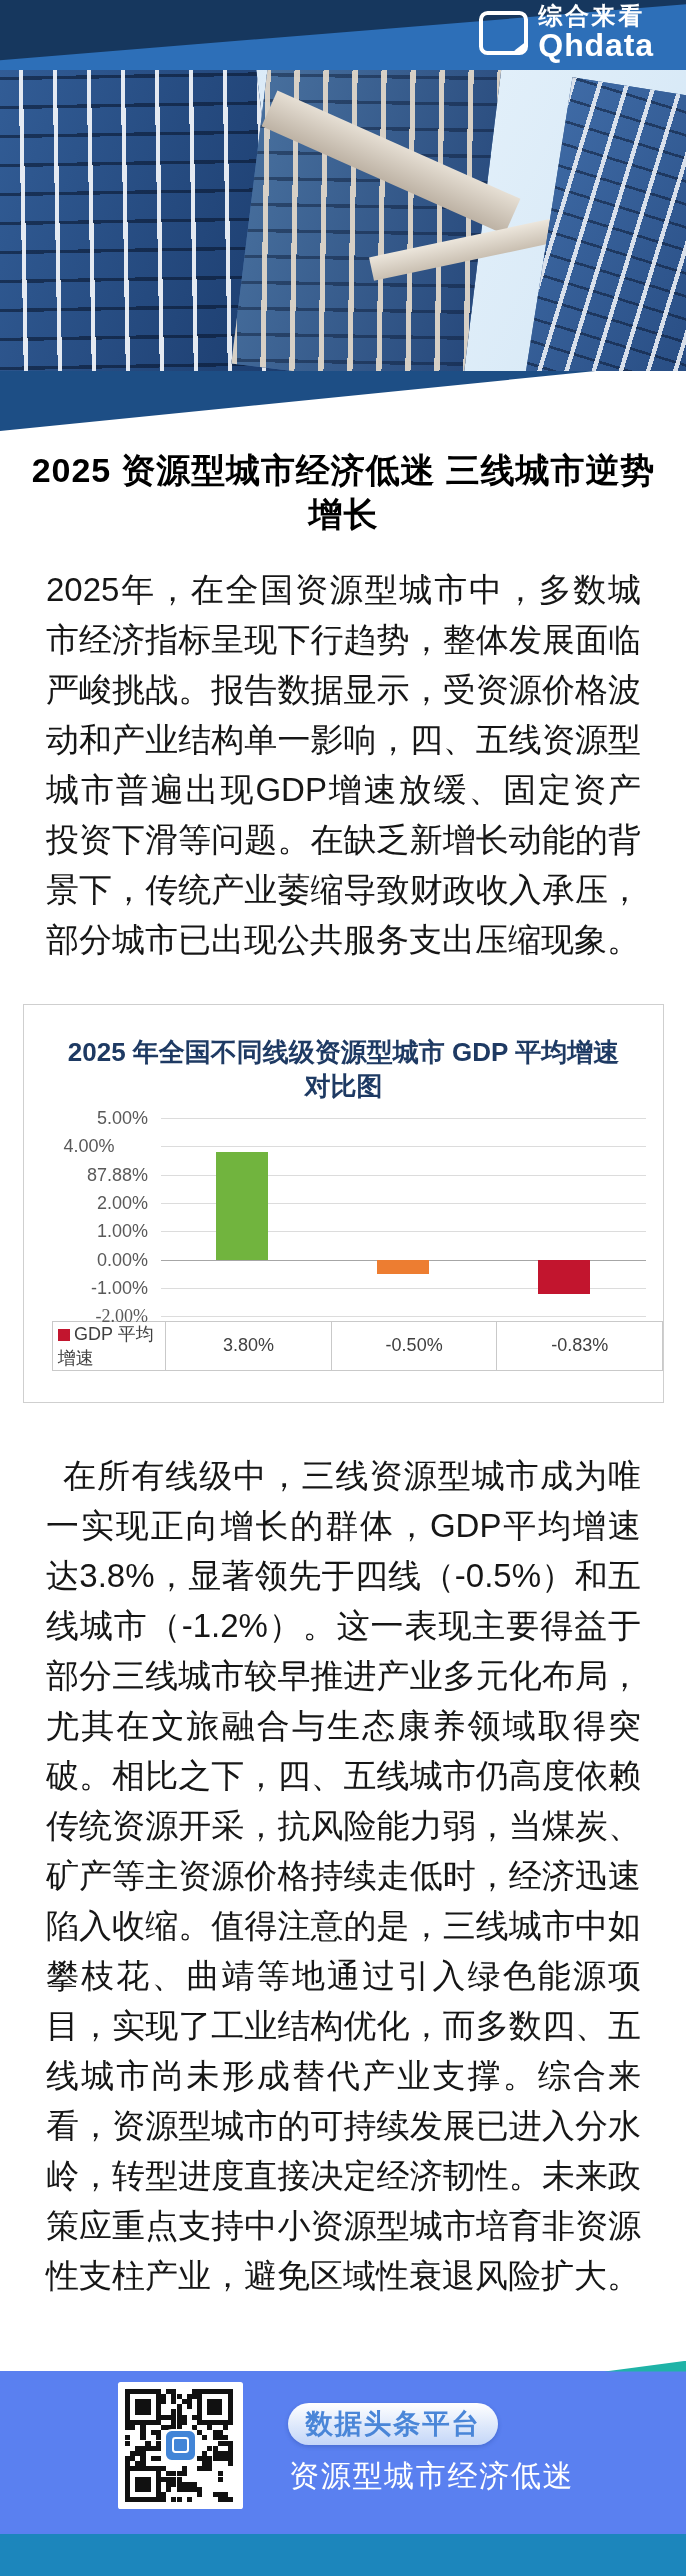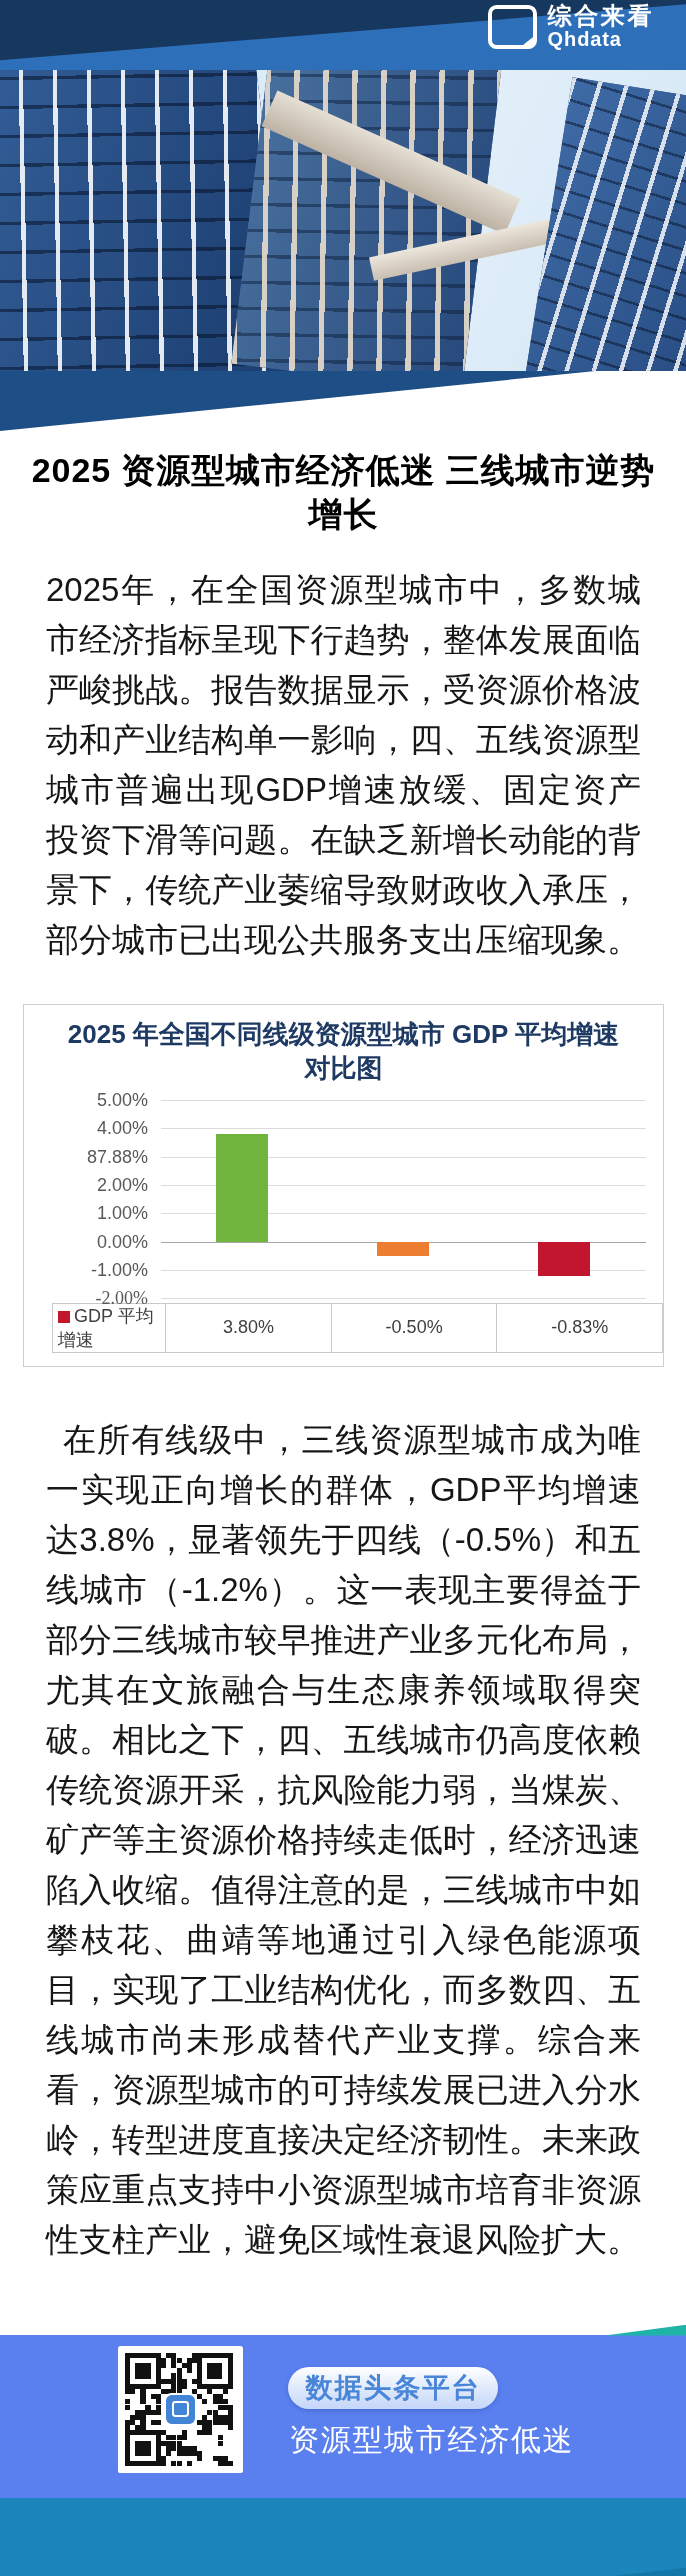--- a/index.html
+++ b/index.html
@@ -8,21 +8,21 @@
 
   
   .site-header{position:relative;height:70px;background:#2D6FB8;}
   .header-dark{position:absolute;inset:0;background:#16375E;clip-path:polygon(0 0,100% 0,100% 6%,0 86%);}
   .brand{position:absolute;top:4.3px;right:33px;display:flex;align-items:center;gap:10.3px;z-index:2;}
   .brand-icon{width:41px;height:36px;border:4.3px solid #fff;border-radius:8.6px;position:relative;background:transparent;}
   .brand-icon::after{content:"";position:absolute;right:-6.9px;bottom:-7.7px;width:0;height:0;
     border:7.7px solid transparent;border-top-color:#fff;transform:rotate(-38deg);}
   .brand-text{color:#fff;font-weight:bold;line-height:1.03;}
   .brand-cn{font-size:24px;letter-spacing:2.6px;}
-  .brand-en{font-size:20px;letter-spacing:0.9px;}
+  .brand-en{font-size:32px;letter-spacing:0.9px;}
 
   
   .photo{position:relative;height:301px;overflow:hidden;
     background:linear-gradient(115deg,#c6dcf0 0%,#e6f2fb 48%,#d3e6f5 100%);}
   .tower{position:absolute;}
   .t1{left:-60px;top:-43px;width:335px;height:412px;transform:rotate(-7deg);
     background-color:#274e85;
     background-image:repeating-linear-gradient(96deg,rgba(238,242,248,.95) 0 4.3px,rgba(238,242,248,0) 4.3px 34px),
       repeating-linear-gradient(6deg,rgba(6,18,40,.55) 0 3.4px,rgba(6,18,40,0) 3.4px 29px),
       linear-gradient(115deg,#37649f,#1a3a6b);}
@@ -46,21 +46,21 @@
   .wedge::before{content:"";position:absolute;inset:0;background:#1D4E85;
     clip-path:polygon(0 0,86.7% 0,0 100%);}
 
   
   .article-title{margin:17px 24px 0;text-align:center;font-size:34px;line-height:1.3;
     color:#000;font-weight:bold;letter-spacing:0.9px;}
   .para{margin:29px 46px 0;font-size:33px;line-height:50px;color:#161616;text-align:justify;}
   .para.p2{margin-top:48px;text-indent:17px;}
 
   
-  .chart-box{margin:39px 23px 0;border:0.9px solid #CFCFCF;background:#fff;padding:13px 0;}
+  .chart-box{margin:39px 23px 0;border:0.9px solid #CFCFCF;background:#fff;padding:31px 0;}
   .chart-title{text-align:center;color:#1E3A63;font-weight:bold;font-size:26px;line-height:1.3;}
   .plot-wrap{position:relative;height:198px;margin:13.7px 17px 0 137px;}
   .gridline{position:absolute;left:0;right:0;height:0.9px;background:#DCDCDC;}
   .gridline.zero{background:#A6A6A6;}
   .ytick{position:absolute;left:-131px;width:118px;text-align:right;font-size:18px;color:#595959;
     transform:translateY(-50%);}
   .bar{position:absolute;width:52px;}
   .chart-table{border-collapse:collapse;margin:5.2px 0 0 27.5px;font-size:18px;color:#404040;}
   .chart-table td{border:0.9px solid #C9C9C9;text-align:center;padding:0 5.2px;height:24px;}
   .chart-table td.ct-blank{border:none;}
@@ -119,21 +119,21 @@
 
   <div class="chart-box">
     <div class="chart-title" id="chart-title">
         <div>2025 年全国不同线级资源型城市 GDP 平均增速</div>
         <div>对比图</div>
       </div>
     <div class="plot-wrap" id="plot-wrap">
         <div class="gridline" style="top: 0px;"></div>
         <div class="ytick" style="top: 0px;">5.00%</div>
         <div class="gridline" style="top: 28px;"></div>
-        <div class="ytick" style="top: 28px;">4.00%</div>
+        <div class="ytick" style="top: 28px; text-align: center;">4.00%</div>
         <div class="gridline" style="top: 57px;"></div>
         <div class="ytick" style="top: 57px;">87.88%</div>
         <div class="gridline" style="top: 85px;"></div>
         <div class="ytick" style="top: 85px;">2.00%</div>
         <div class="gridline" style="top: 113px;"></div>
         <div class="ytick" style="top: 113px;">1.00%</div>
         <div class="gridline zero" style="top: 142px;"></div>
         <div class="ytick" style="top: 142px;">0.00%</div>
         <div class="gridline" style="top: 170px;"></div>
         <div class="ytick" style="top: 170px;">-1.00%</div>

